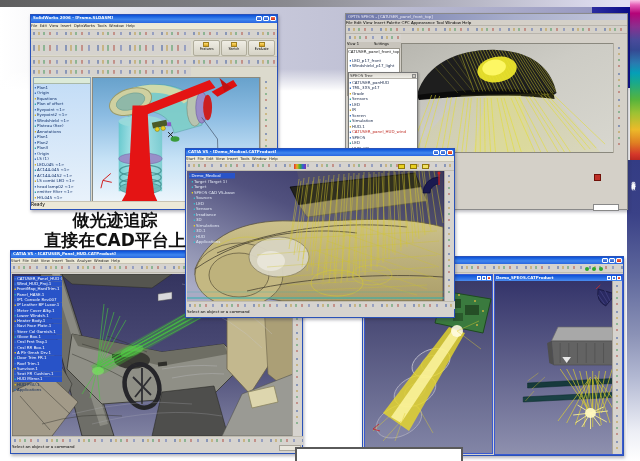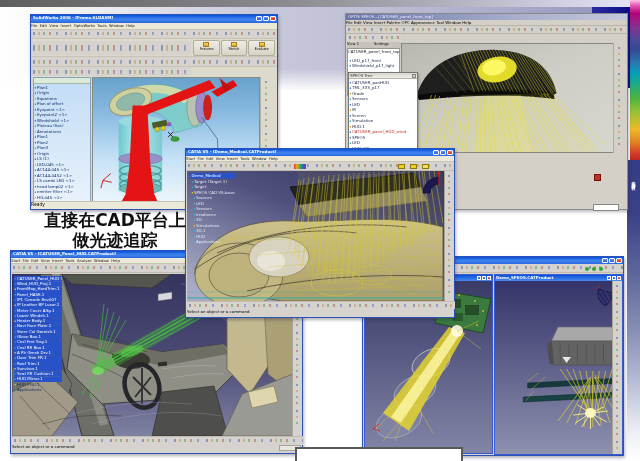--- a/index.html
+++ b/index.html
@@ -522,18 +522,18 @@
     <div class="abs" id="tan-rstrip">
         <div class="icv"></div>
       </div>
     <div class="abs ic" id="tan-t2"></div>
     <div class="abs" id="tan-status">
         <div class="t2" style="font-size:8px">Select an object or a command</div>
       </div>
   </div>
 
   <div class="abs" id="caption">
+    <div>做光迹追踪</div>
     <div>直接在CAD平台上</div>
-    <div>做光迹追踪</div>
   </div>
 
   <div class="abs" id="bottom-box"></div>
 </div>
 
 </body></html>

